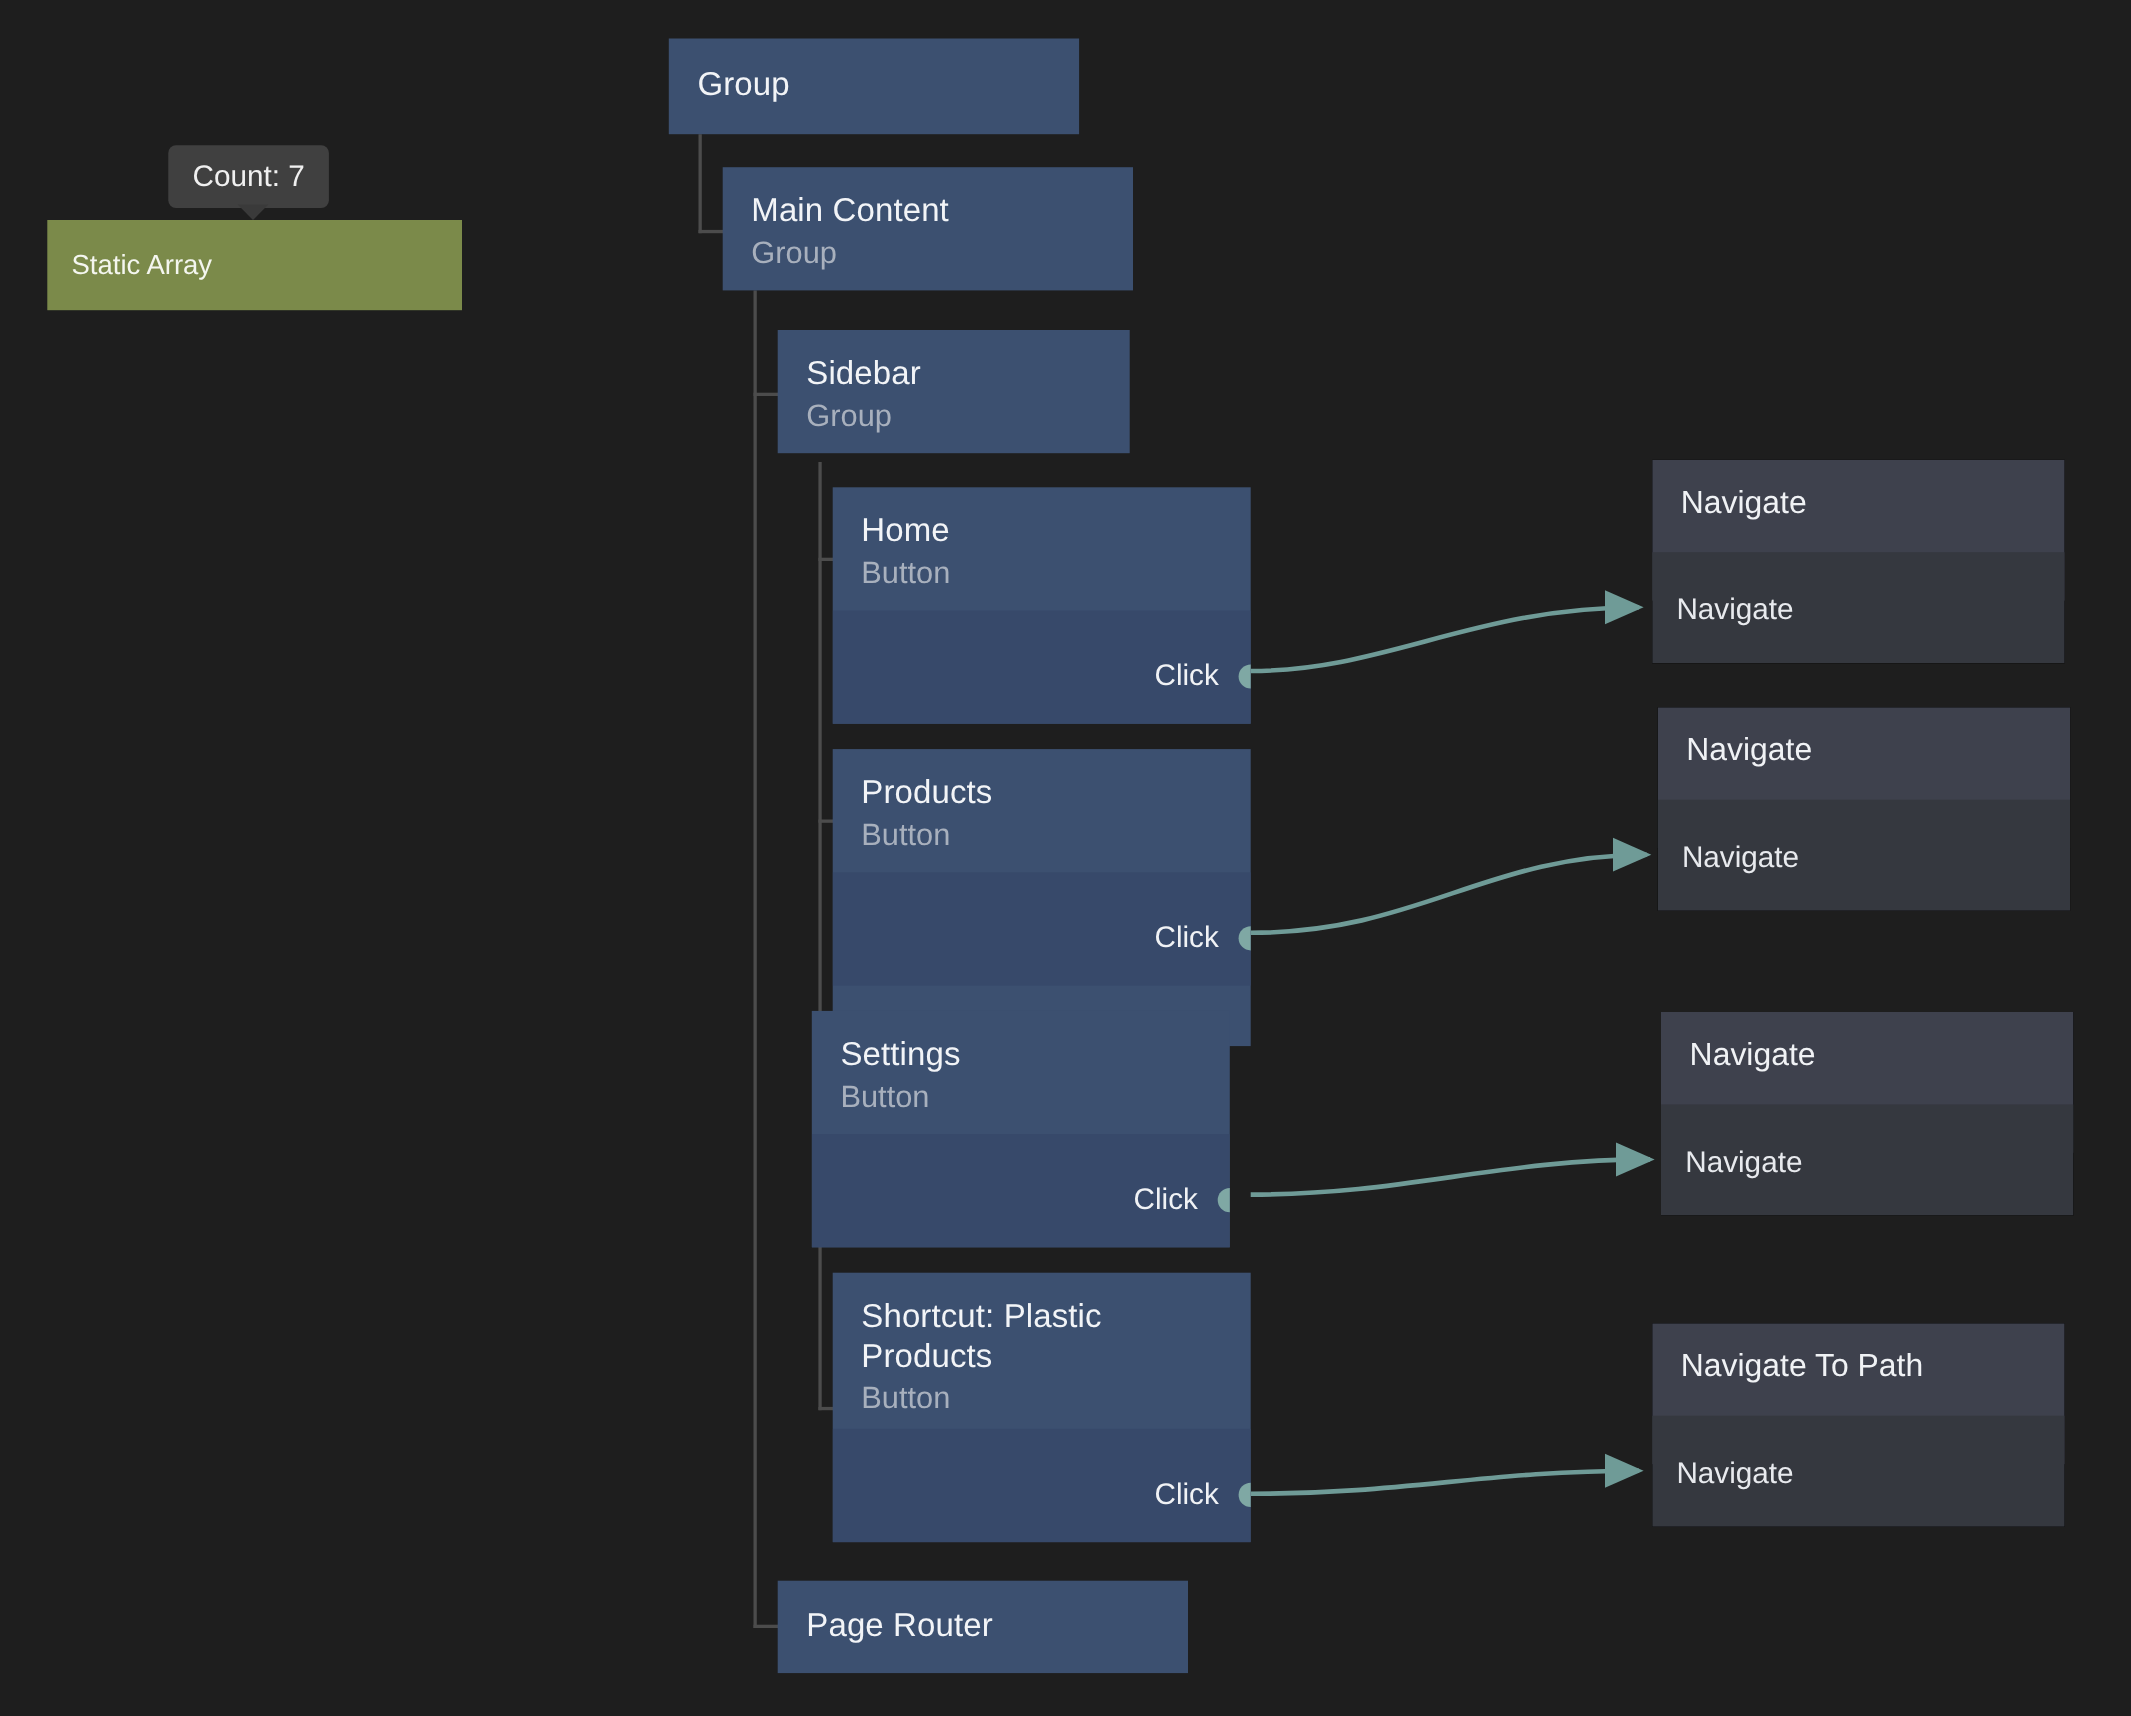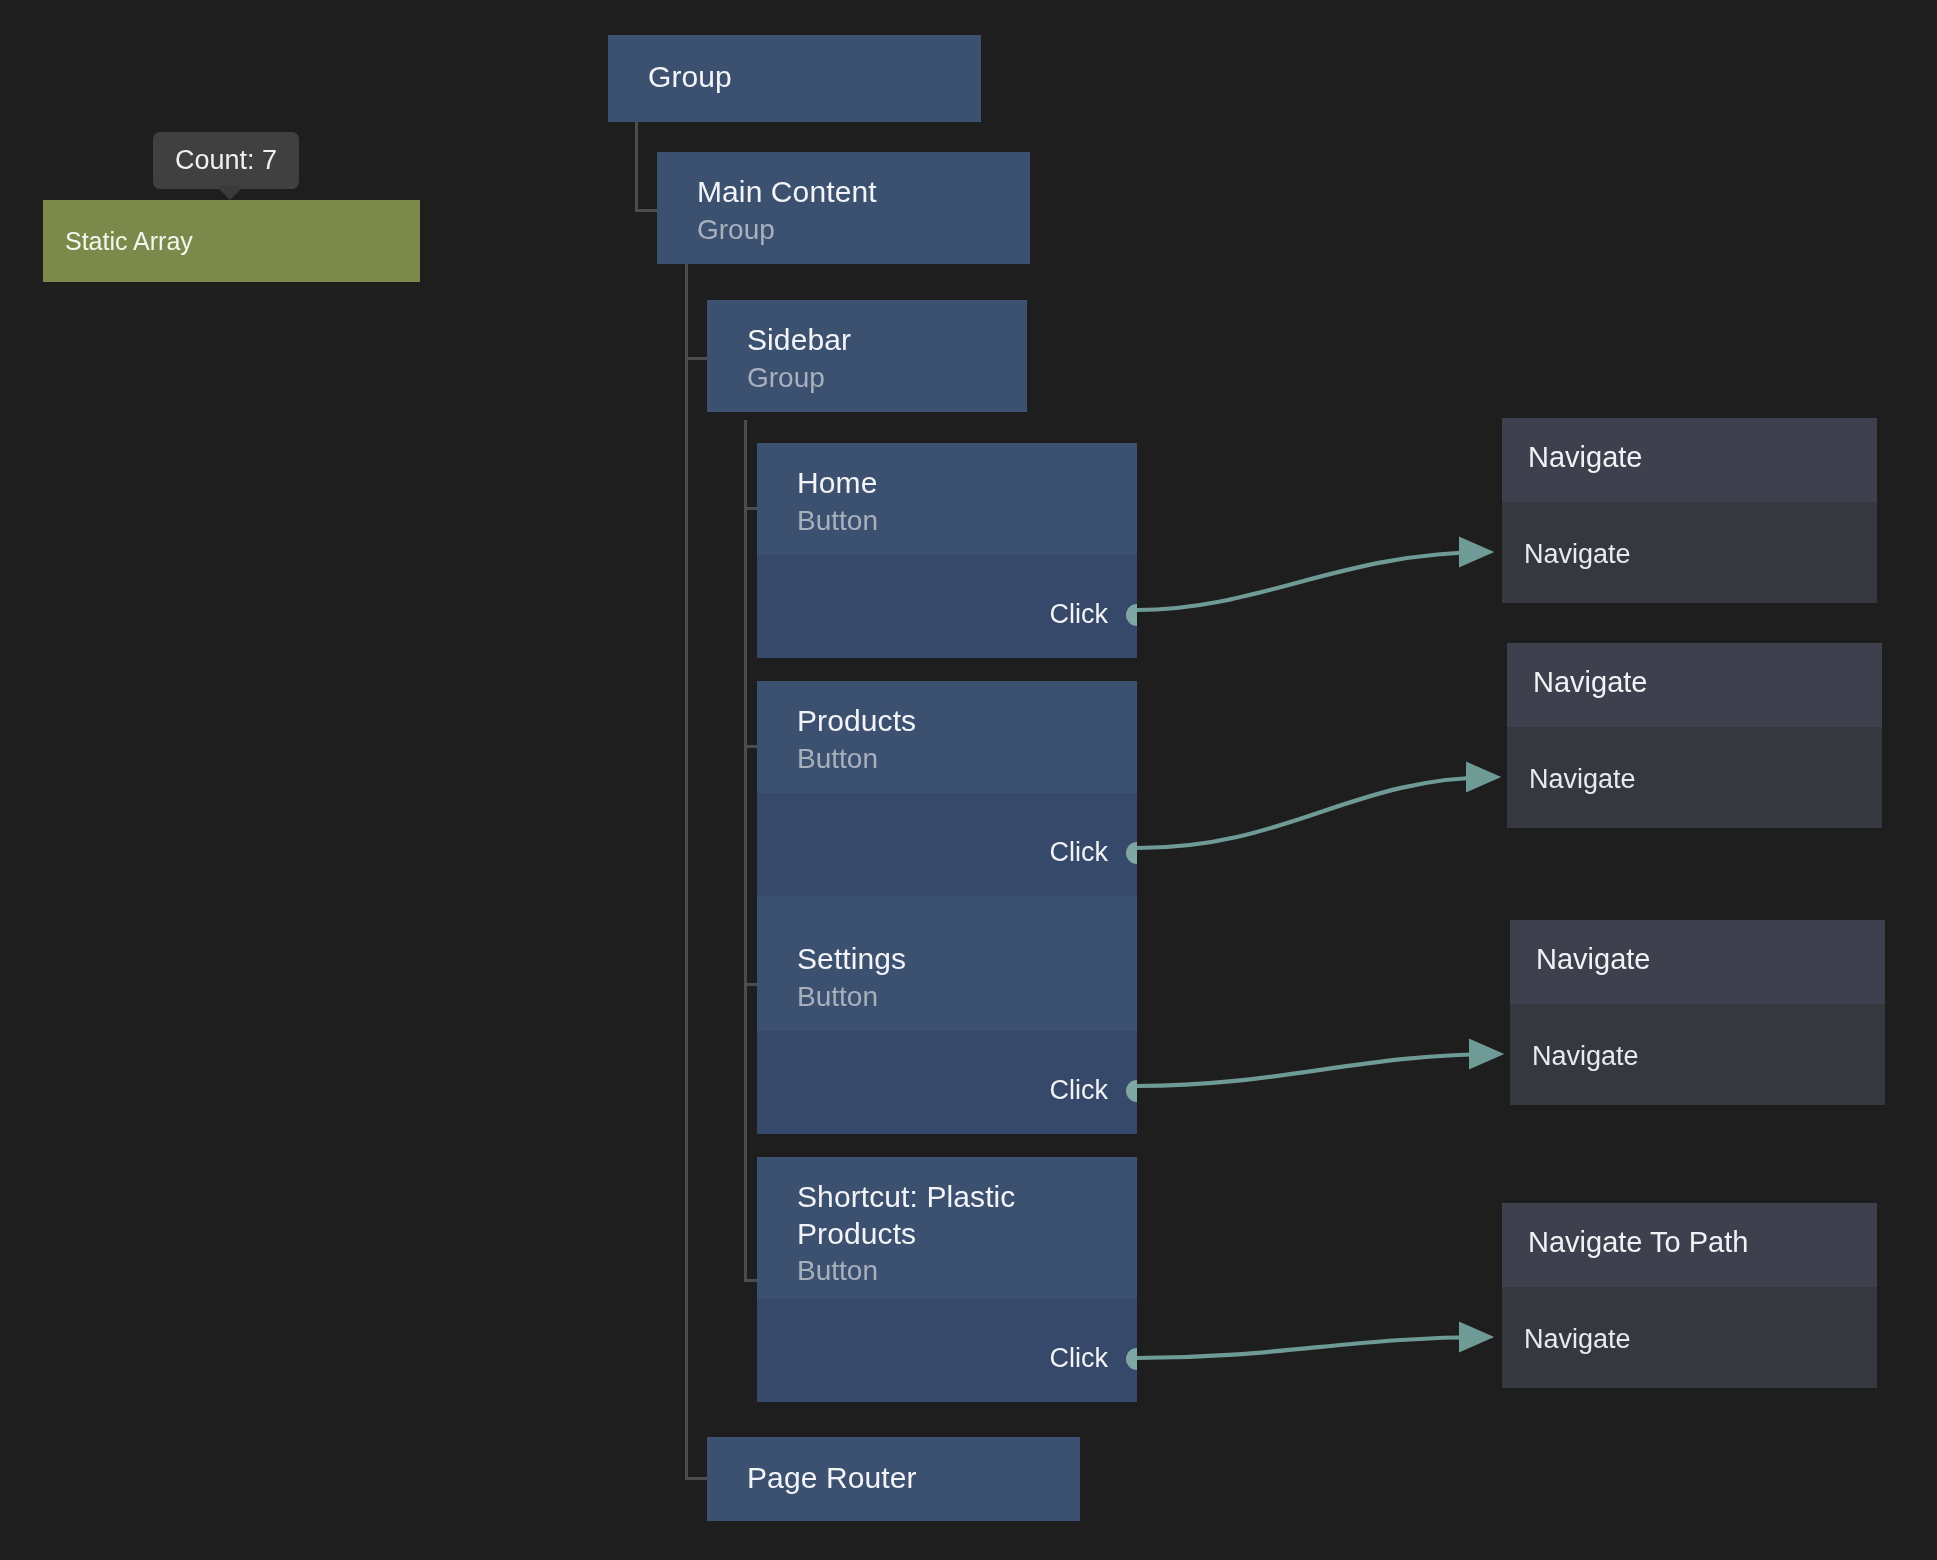--- a/index.html
+++ b/index.html
@@ -32,21 +32,21 @@
     position: absolute;
     box-sizing: border-box;
     overflow: hidden;
   }
 
   
   .node-group {
     background: #3c5070;
   }
   .node-group .hdr {
-    padding: 22px 26px 20px 40px;
+    padding: 22px 26px 20px 26px;
   }
   .node-title {
     color: #f2f4f7;
     font-size: 30px;
     line-height: 1.22;
     font-weight: 400;
     letter-spacing: .1px;
   }
   .node-sub {
     color: #a8b0bd;
@@ -222,21 +222,21 @@
       <div class="node-sub">Button</div>
     </div>
     <div class="node-body" style="position:absolute; left:0; top:112px; width:380px; height:103px;">
       <div class="port-row" style="top:44px; right:0;">
         <span class="port-label">Click</span>
         <span class="port-dot"></span>
       </div>
     </div>
   </div>
 
-  <div class="node node-group" style="left:757px; top:919px; width:380px; height:215px;">
+  <div class="node node-group" style="left:738px; top:919px; width:380px; height:215px;">
     <div class="hdr">
       <div class="node-title">Settings</div>
       <div class="node-sub">Button</div>
     </div>
     <div class="node-body" style="position:absolute; left:0; top:112px; width:380px; height:103px;">
       <div class="port-row" style="top:44px; right:0;">
         <span class="port-label">Click</span>
         <span class="port-dot"></span>
       </div>
     </div>

